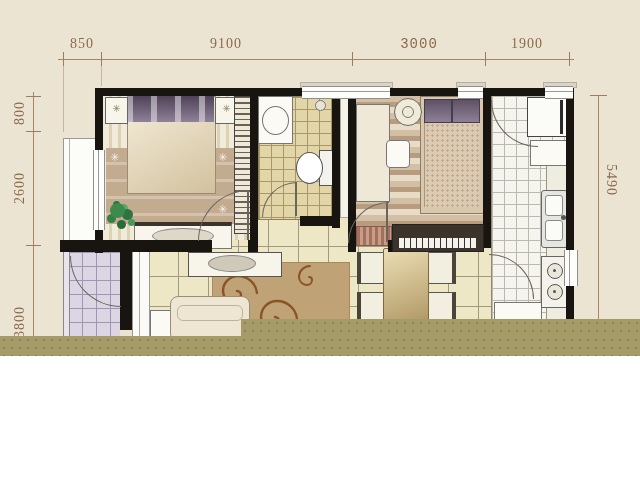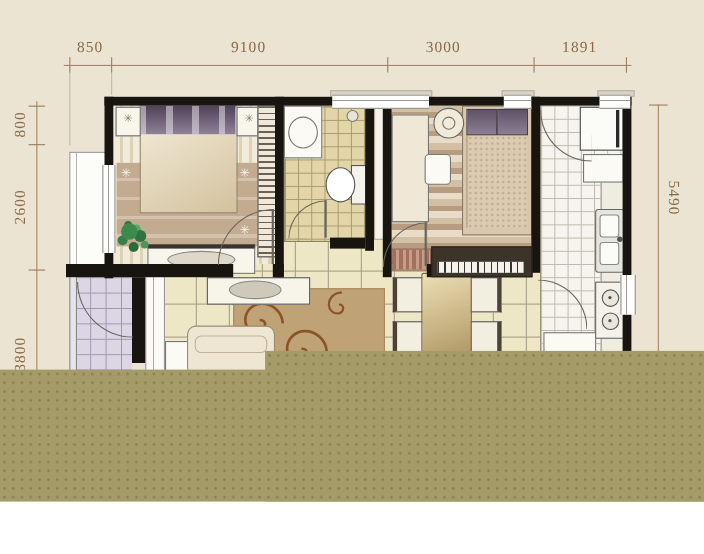--- a/index.html
+++ b/index.html
@@ -1,17 +1,17 @@
 <!DOCTYPE html>
 <html><head>
 <meta charset="utf-8">
 <style>
   html,body{margin:0;padding:0;}
   body{font-family:"Liberation Serif", serif;}
-  .canvas{position:relative;width:640px;height:456px;background:#ece4d3;overflow:hidden;}
+  .canvas{position:relative;width:640px;height:356px;background:#ece4d3;overflow:hidden;}
   .abs{position:absolute;}
   
   .dim-label{position:absolute;color:#8a6a4a;font-size:14px;letter-spacing:1px;text-align:center;z-index:4;line-height:14px;}
   .dim-line{position:absolute;background:#a8875f;z-index:4;}
   .dim-tick{position:absolute;background:#9c7d5c;z-index:4;}
   .ext-line{position:absolute;background:rgba(156,125,92,.45);z-index:4;}
   .rot-l{transform:rotate(-90deg);}
   .rot-r{transform:rotate(90deg);}
   
   .wall{position:absolute;background:#181410;z-index:10;}
@@ -105,22 +105,22 @@
   <div class="dim-line" style="left:58px;top:59px;width:516px;height:1px;"></div>
   <div class="dim-tick" style="left:63px;top:52px;width:1px;height:14px;"></div>
   <div class="dim-tick" style="left:101px;top:52px;width:1px;height:14px;"></div>
   <div class="dim-tick" style="left:352px;top:52px;width:1px;height:14px;"></div>
   <div class="dim-tick" style="left:485px;top:52px;width:1px;height:14px;"></div>
   <div class="dim-tick" style="left:569px;top:52px;width:1px;height:14px;"></div>
   <div class="ext-line" style="left:63px;top:66px;width:1px;height:66px;"></div>
   <div class="ext-line" style="left:101px;top:66px;width:1px;height:20px;"></div>
   <div class="dim-label" style="left:62px;top:37px;width:40px;">850</div>
   <div class="dim-label" style="left:196px;top:37px;width:60px;">9100</div>
-  <div class="dim-label" style="left:373px;top:37px;width:60px;">3000</div>
-  <div class="dim-label" style="left:497px;top:37px;width:60px;">1891</div>
+  <div class="dim-label" style="left:389px;top:37px;width:60px;font-family:Liberation Mono, monospace;">3000</div>
+  <div class="dim-label" style="left:497px;top:37px;width:60px;">1900</div>
 
   <div class="dim-line" style="left:33px;top:92px;width:1px;height:245px;"></div>
   <div class="dim-tick" style="left:26px;top:96px;width:15px;height:1px;"></div>
   <div class="dim-tick" style="left:26px;top:131px;width:15px;height:1px;"></div>
   <div class="dim-tick" style="left:26px;top:245px;width:15px;height:1px;"></div>
   <div class="dim-label rot-l" style="left:0px;top:106px;width:40px;">800</div>
   <div class="dim-label rot-l" style="left:0px;top:181px;width:40px;">2600</div>
   <div class="dim-label rot-l" style="left:0px;top:315px;width:40px;">3800</div>
 
   <div class="dim-line" style="left:598px;top:95px;width:1px;height:226px;"></div>

